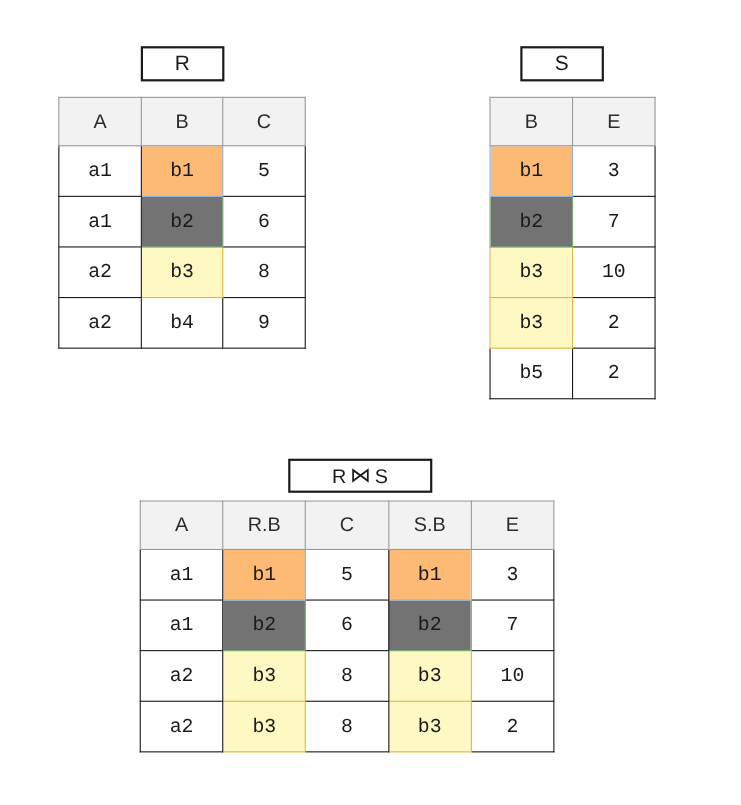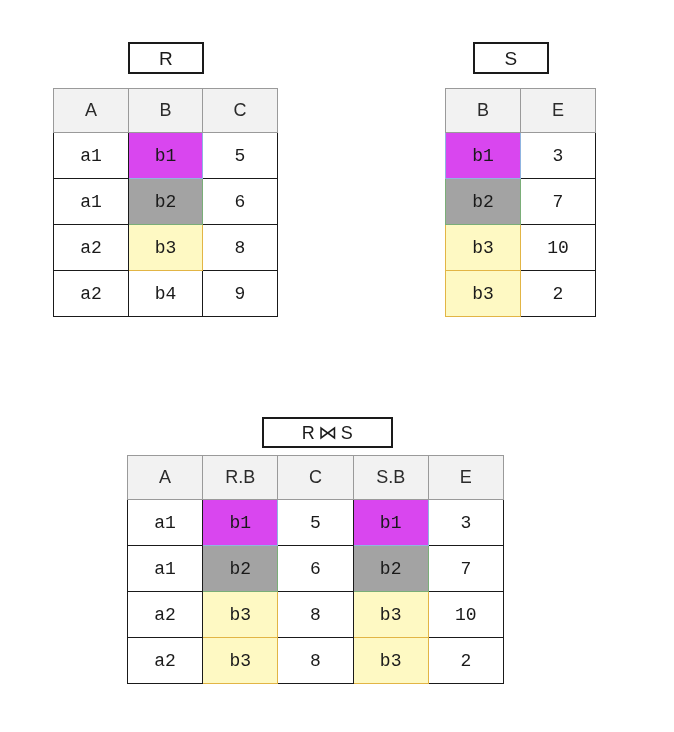--- a/index.html
+++ b/index.html
@@ -55,22 +55,22 @@
     height: 44px;
   }
 
   .rel-table td {
     height: 46px;
     background: #ffffff;
     font-family: Liberation Mono, monospace;
   }
 
   
-  td.hl-blue  { background: #d946ef; border-color: #8fb4e0; }
-  td.hl-green { background: #a3a3a3; border-color: #7aae78; }
+  td.hl-blue  { background: #fdba74; border-color: #8fb4e0; }
+  td.hl-green { background: #737373; border-color: #7aae78; }
   td.hl-amber { background: #fef9c3; border-color: #e2b545; }
 
   
   #label-R { left: 128px; top: 42px; width: 76px; height: 32px; }
   #table-R { left: 53px; top: 88px; width: 224px; }
   #table-R col.cA { width: 75px; }
   #table-R col.cB { width: 74px; }
   #table-R col.cC { width: 75px; }
 
   
@@ -155,20 +155,24 @@
       <td>7</td>
     </tr>
     <tr>
       <td class="hl-amber">b3</td>
       <td>10</td>
     </tr>
     <tr>
       <td class="hl-amber">b3</td>
       <td>2</td>
     </tr>
+    <tr>
+      <td>b5</td>
+      <td>2</td>
+    </tr>
   </tbody>
 </table>
 
 <div class="rel-label" id="label-J">
   <span>R</span>
   <span class="joinsym">⋈</span>
   <span>S</span>
 </div>
 
 <table class="rel-table" id="table-J">

